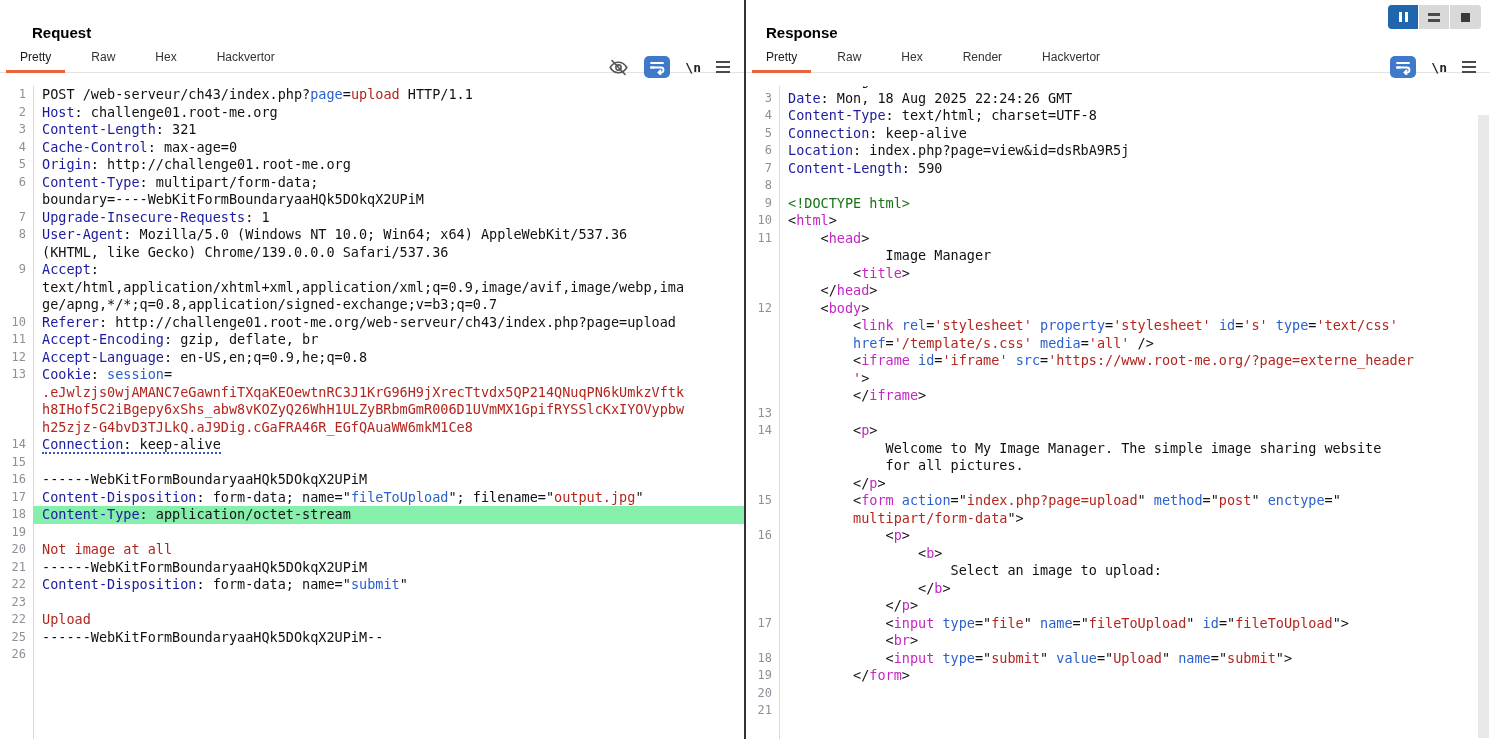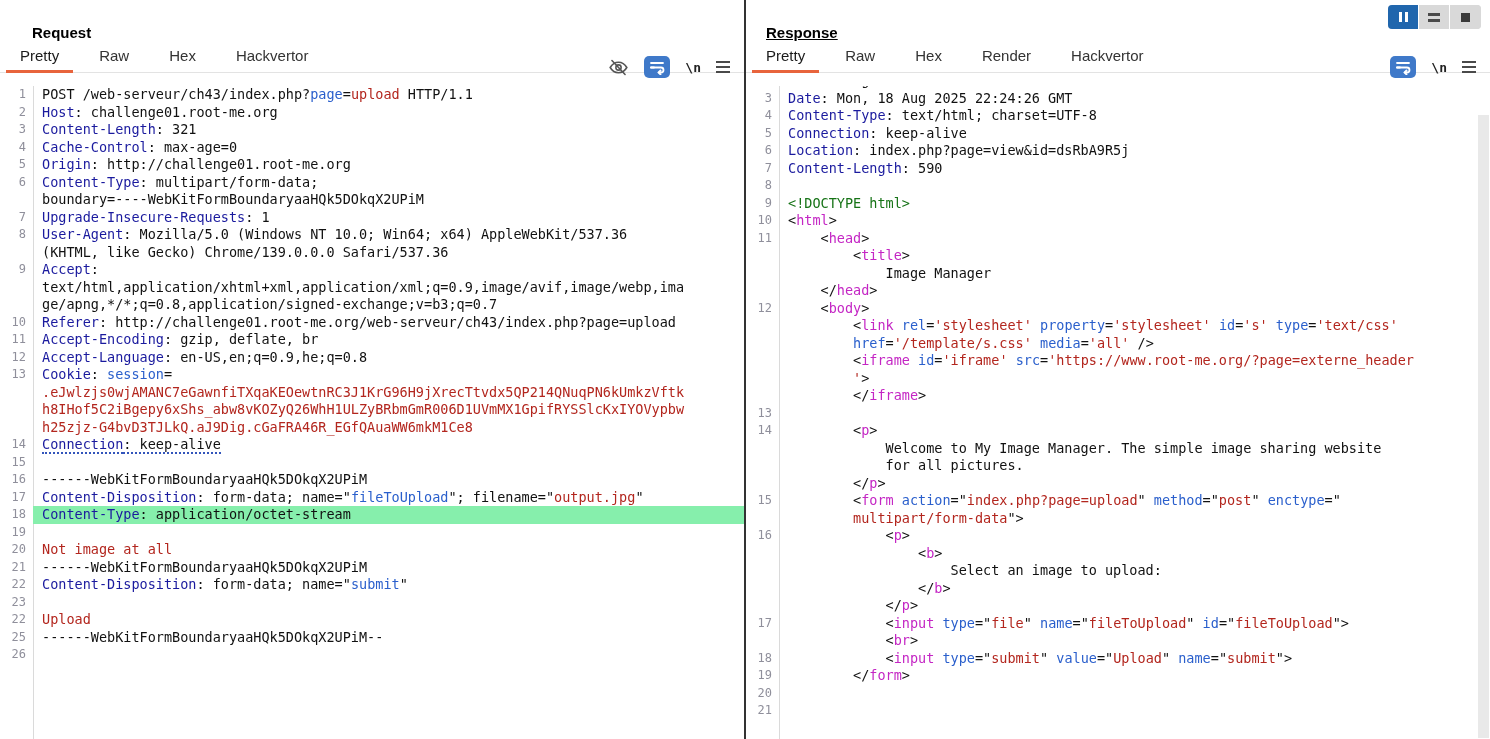--- a/index.html
+++ b/index.html
@@ -8,29 +8,29 @@
     width:1490px; height:739px; overflow:hidden;
     font-family:"Liberation Sans", sans-serif; color:#111;
   }
   .app { position:relative; width:1490px; height:631px; display:flex; }
 
   .panel { position:relative; height:739px; background:#fff; overflow:hidden; }
   .panel.request  { width:746px; border-right:2px solid #333; }
   .panel.response { flex:1; }
 
   .panel-title { font-size:15px; font-weight:bold; color:#000; padding:24px 0 0 32px; }
-  .panel.response .panel-title { padding-left:20px;text-decoration:underline; }
+  .panel.response .panel-title { padding-left:20px; }
 
   .tabbar {
     position:relative; display:flex; align-items:flex-end;
     height:28px; margin-top:4px; padding-left:10px;
     border-bottom:1px solid #e3e3e3;
   }
   .tab {
-    position:relative; font-size:15px; color:#333;
+    position:relative; font-size:12px; color:#333;
     padding:5px 10px 8px 10px; margin-right:20px; cursor:pointer;
   }
   .tab.active { color:#1a1a1a; }
   .tab.active::after {
     content:""; position:absolute; left:-4px; right:-4px; bottom:-1px;
     height:3px; background:#e8643c;
   }
 
   .toolbar {
     position:absolute; top:54px; right:14px;
@@ -194,22 +194,22 @@
         <div class="crow clip"><span class="gut">2</span><span class="txt"><span class="sh">Server</span><span class="sd">: nginx</span></span></div>
         <div class="crow"><span class="gut">3</span><span class="txt"><span class="sh">Date</span><span class="sd">: Mon, 18 Aug 2025 22:24:26 GMT</span></span></div>
         <div class="crow"><span class="gut">4</span><span class="txt"><span class="sh">Content-Type</span><span class="sd">: text/html; charset=UTF-8</span></span></div>
         <div class="crow"><span class="gut">5</span><span class="txt"><span class="sh">Connection</span><span class="sd">: keep-alive</span></span></div>
         <div class="crow"><span class="gut">6</span><span class="txt"><span class="sh">Location</span><span class="sd">: index.php?page=view&amp;id=dsRbA9R5j</span></span></div>
         <div class="crow"><span class="gut">7</span><span class="txt"><span class="sh">Content-Length</span><span class="sd">: 590</span></span></div>
         <div class="crow"><span class="gut">8</span><span class="txt"></span></div>
         <div class="crow"><span class="gut">9</span><span class="txt"><span class="sg">&lt;!DOCTYPE html&gt;</span></span></div>
         <div class="crow"><span class="gut">10</span><span class="txt"><span class="sd">&lt;</span><span class="st">html</span><span class="sd">&gt;</span></span></div>
         <div class="crow"><span class="gut">11</span><span class="txt"><span class="sd">    &lt;</span><span class="st">head</span><span class="sd">&gt;</span></span></div>
+        <div class="crow"><span class="gut"></span><span class="txt"><span class="sd">            Image Manager</span></span></div>
         <div class="crow"><span class="gut"></span><span class="txt"><span class="sd">        &lt;</span><span class="st">title</span><span class="sd">&gt;</span></span></div>
-        <div class="crow"><span class="gut"></span><span class="txt"><span class="sd">            Image Manager</span></span></div>
         <div class="crow"><span class="gut"></span><span class="txt"><span class="sd">    &lt;/</span><span class="st">head</span><span class="sd">&gt;</span></span></div>
         <div class="crow"><span class="gut">12</span><span class="txt"><span class="sd">    &lt;</span><span class="st">body</span><span class="sd">&gt;</span></span></div>
         <div class="crow"><span class="gut"></span><span class="txt"><span class="sd">        &lt;</span><span class="st">link</span><span class="sd"> </span><span class="sb">rel</span><span class="sd">=</span><span class="sr">'stylesheet'</span><span class="sd"> </span><span class="sb">property</span><span class="sd">=</span><span class="sr">'stylesheet'</span><span class="sd"> </span><span class="sb">id</span><span class="sd">=</span><span class="sr">'s'</span><span class="sd"> </span><span class="sb">type</span><span class="sd">=</span><span class="sr">'text/css'</span></span></div>
         <div class="crow"><span class="gut"></span><span class="txt"><span class="sd">        </span><span class="sb">href</span><span class="sd">=</span><span class="sr">'/template/s.css'</span><span class="sd"> </span><span class="sb">media</span><span class="sd">=</span><span class="sr">'all'</span><span class="sd"> /&gt;</span></span></div>
         <div class="crow"><span class="gut"></span><span class="txt"><span class="sd">        &lt;</span><span class="st">iframe</span><span class="sd"> </span><span class="sb">id</span><span class="sd">=</span><span class="sr">'iframe'</span><span class="sd"> </span><span class="sb">src</span><span class="sd">=</span><span class="sr">'https://www.root-me.org/?page=externe_header</span></span></div>
         <div class="crow"><span class="gut"></span><span class="txt"><span class="sd">        </span><span class="sr">'</span><span class="sd">&gt;</span></span></div>
         <div class="crow"><span class="gut"></span><span class="txt"><span class="sd">        &lt;/</span><span class="st">iframe</span><span class="sd">&gt;</span></span></div>
         <div class="crow"><span class="gut">13</span><span class="txt"></span></div>
         <div class="crow"><span class="gut">14</span><span class="txt"><span class="sd">        &lt;</span><span class="st">p</span><span class="sd">&gt;</span></span></div>
         <div class="crow"><span class="gut"></span><span class="txt"><span class="sd">            Welcome to My Image Manager. The simple image sharing website</span></span></div>

